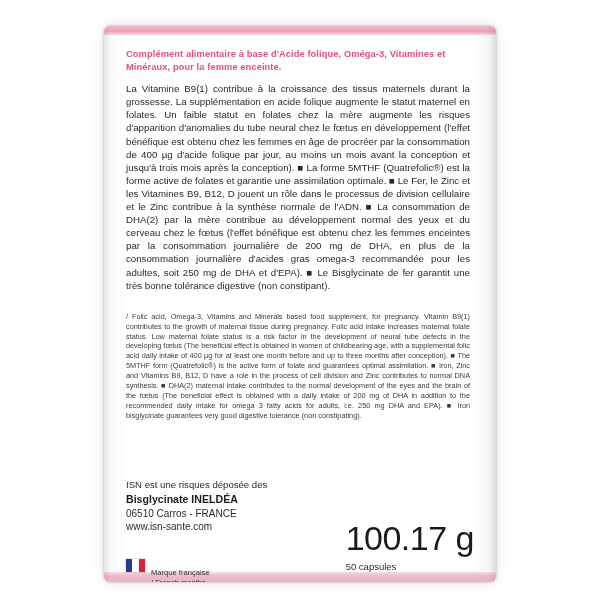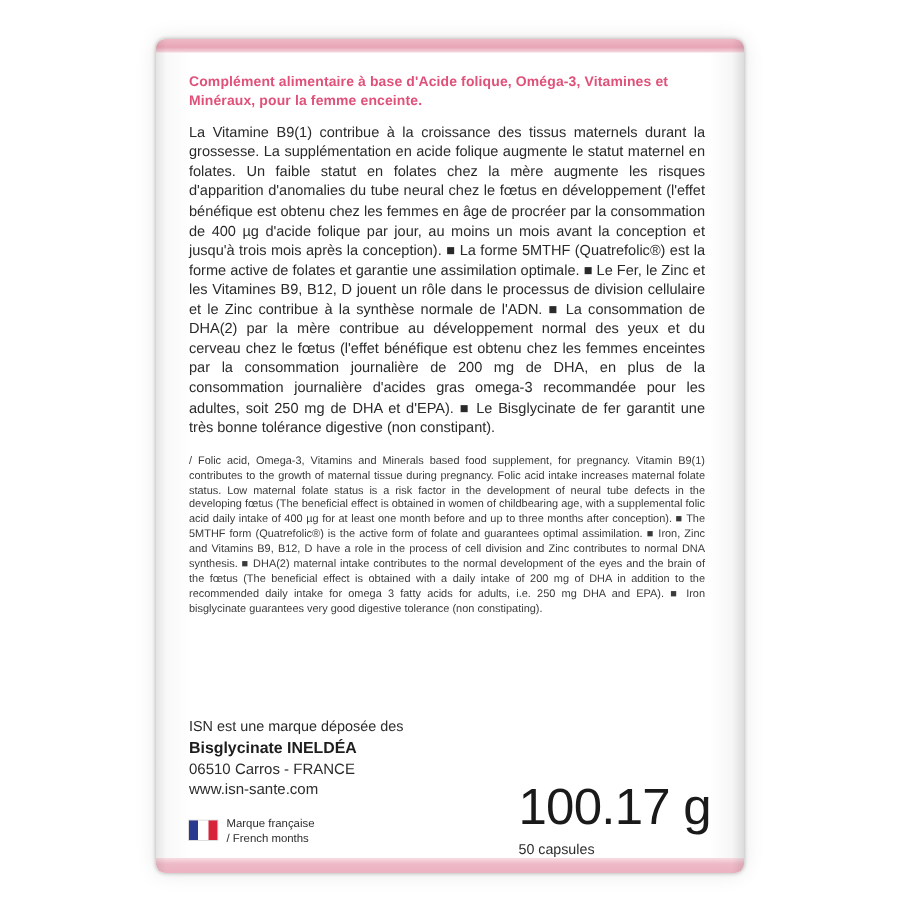--- a/index.html
+++ b/index.html
@@ -70,21 +70,21 @@
     line-height: 12.6px;
     margin-bottom: 9px;
     font-weight: 600;
     letter-spacing: 0.01em;
   }
   .fr-block {
     color: #2a2a2a;
     font-size: 9.7px;
     line-height: 13.1px;
     text-align: justify;
-    margin-bottom: 10px;
+    margin-bottom: 20px;
   }
   .en-block {
     color: #3a3a3a;
     font-size: 7.3px;
     line-height: 9.9px;
     text-align: justify;
   }
   .footer {
     position: absolute;
     left: 22px;
@@ -123,20 +123,21 @@
     box-shadow: 0 0 0 0.5px rgba(0,0,0,0.18);
   }
   .flag i { display: block; height: 100%; width: 33.33%; }
   .flag .b { background: #2a3a8f; }
   .flag .w { background: #ffffff; }
   .flag .r { background: #d8243a; }
   .flag-txt {
     color: #2b2b2b;
     font-size: 7.6px;
     line-height: 9.6px;
+    margin-top: 24px;
   }
   .weight {
     position: absolute;
     right: 22px;
     top: 495px;
     text-align: left;
   }
   .weight-main {
     color: #1a1a1a;
     font-size: 34px;
@@ -162,21 +163,21 @@
       <div class="edge-left"></div>
       <div class="edge-right"></div>
 
       <div class="content">
         <div class="intro">Complément alimentaire à base d'Acide folique, Oméga-3, Vitamines et Minéraux, pour la femme enceinte.</div>
         <div class="fr-block">La Vitamine B9(1) contribue à la croissance des tissus maternels durant la grossesse. La supplémentation en acide folique augmente le statut maternel en folates. Un faible statut en folates chez la mère augmente les risques d'apparition d'anomalies du tube neural chez le fœtus en développement (l'effet bénéfique est obtenu chez les femmes en âge de procréer par la consommation de 400 µg d'acide folique par jour, au moins un mois avant la conception et jusqu'à trois mois après la conception). ■ La forme 5MTHF (Quatrefolic®) est la forme active de folates et garantie une assimilation optimale. ■ Le Fer, le Zinc et les Vitamines B9, B12, D jouent un rôle dans le processus de division cellulaire et le Zinc contribue à la synthèse normale de l'ADN. ■ La consommation de DHA(2) par la mère contribue au développement normal des yeux et du cerveau chez le fœtus (l'effet bénéfique est obtenu chez les femmes enceintes par la consommation journalière de 200 mg de DHA, en plus de la consommation journalière d'acides gras omega-3 recommandée pour les adultes, soit 250 mg de DHA et d'EPA). ■ Le Bisglycinate de fer garantit une très bonne tolérance digestive (non constipant).</div>
         <div class="en-block">/ Folic acid, Omega-3, Vitamins and Minerals based food supplement, for pregnancy. Vitamin B9(1) contributes to the growth of maternal tissue during pregnancy. Folic acid intake increases maternal folate status. Low maternal folate status is a risk factor in the development of neural tube defects in the developing fœtus (The beneficial effect is obtained in women of childbearing age, with a supplemental folic acid daily intake of 400 µg for at least one month before and up to three months after conception). ■ The 5MTHF form (Quatrefolic®) is the active form of folate and guarantees optimal assimilation. ■ Iron, Zinc and Vitamins B9, B12, D have a role in the process of cell division and Zinc contributes to normal DNA synthesis. ■ DHA(2) maternal intake contributes to the normal development of the eyes and the brain of the fœtus (The beneficial effect is obtained with a daily intake of 200 mg of DHA in addition to the recommended daily intake for omega 3 fatty acids for adults, i.e. 250 mg DHA and EPA). ■ Iron bisglycinate guarantees very good digestive tolerance (non constipating).</div>
       </div>
 
       <div class="footer">
-        <div class="brand-line">ISN est une marque déposée des</div>
+        <div class="brand-line">ISN est une risques déposée des</div>
         <div class="brand-strong">Bisglycinate INELDÉA</div>
         <div class="addr">06510 Carros - FRANCE</div>
         <div class="addr">www.isn-sante.com</div>
 
         <div class="flag-row">
           <span class="flag">
             <i class="b"></i>
               <i class="w"></i>
               <i class="r"></i>
           </span>

